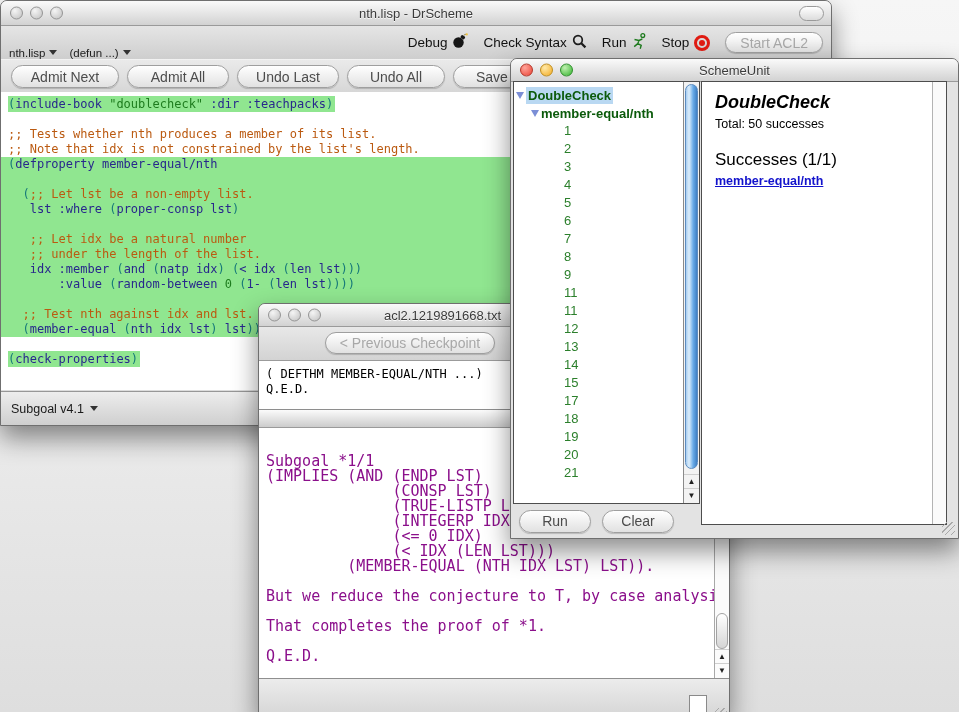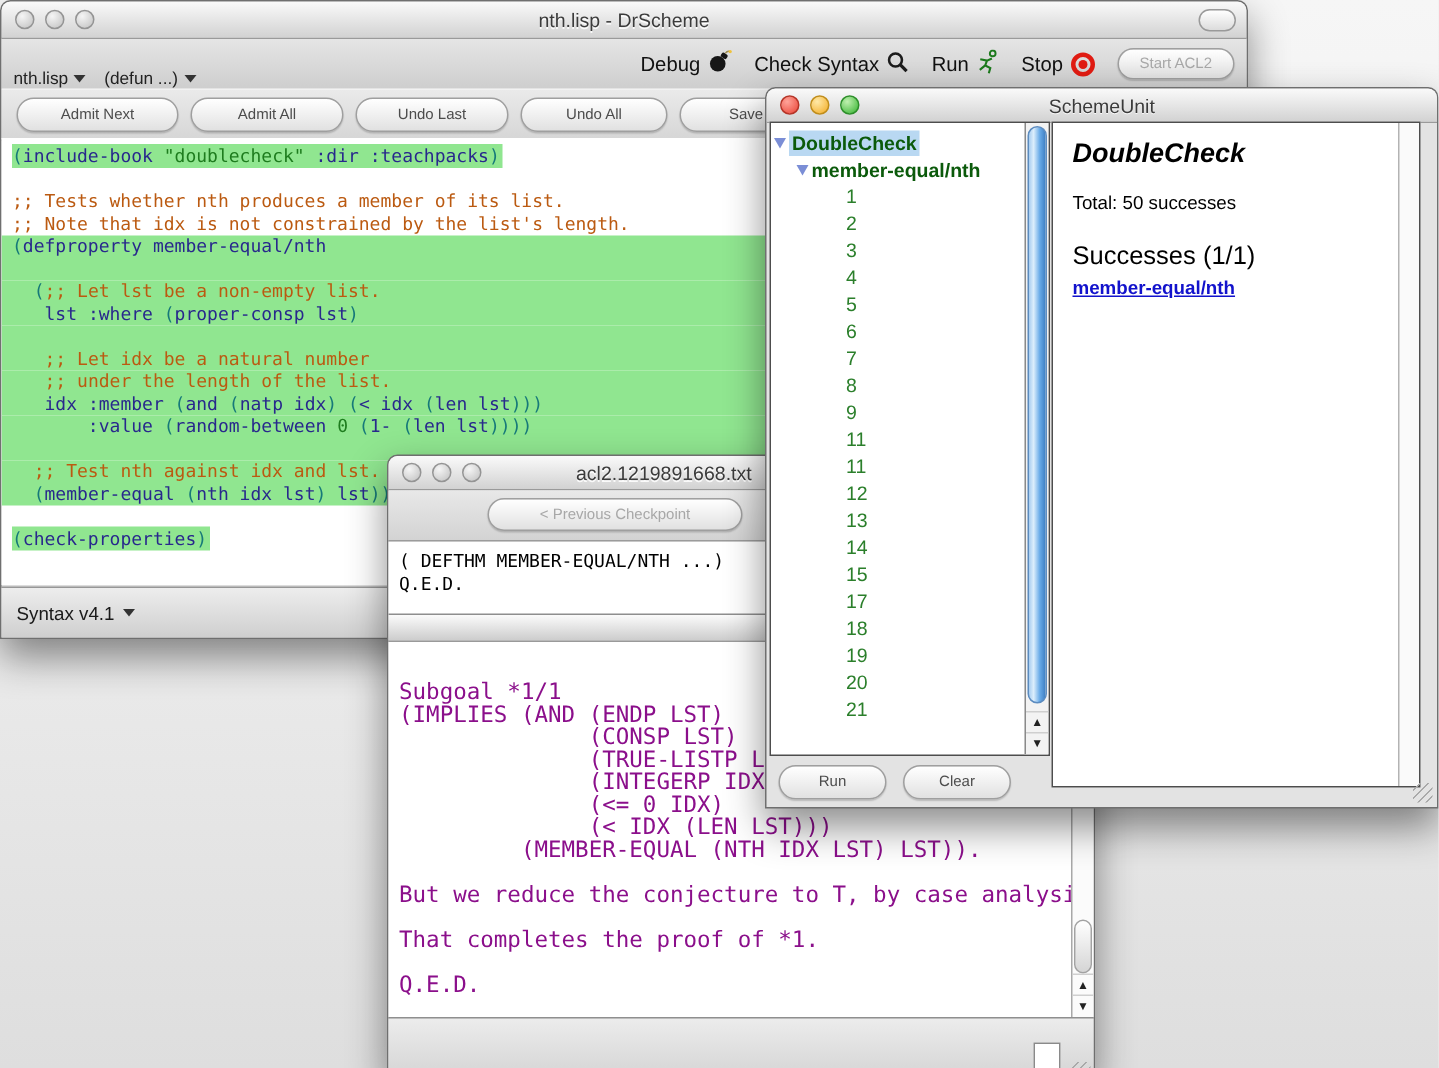--- a/index.html
+++ b/index.html
@@ -14,21 +14,21 @@
   .lights{position:absolute;left:9px;top:50%;transform:translateY(-50%);display:flex;gap:7px;}
   .light{width:13px;height:13px;border-radius:50%;box-sizing:border-box;}
   .light.inactive{background:radial-gradient(circle at 35% 30%,#f5f5f5,#c0c0c0);border:1px solid #949494;}
   .light.red{background:radial-gradient(circle at 35% 30%,#ffa49a,#ea4335);border:1px solid #b53427;}
   .light.yellow{background:radial-gradient(circle at 35% 30%,#ffe9a8,#f3ab22);border:1px solid #c08d1b;}
   .light.green{background:radial-gradient(circle at 35% 30%,#c0f0b0,#35b32f);border:1px solid #2d8f2a;}
   .titletext{position:absolute;left:0;right:0;top:0;bottom:0;display:flex;align-items:center;
              justify-content:center;font-size:13px;color:#3b3b3b;text-shadow:0 1px 0 rgba(255,255,255,.85);}
   .pill{display:flex;align-items:center;justify-content:center;box-sizing:border-box;
         border:1px solid #9f9f9f;border-radius:12px;background:linear-gradient(#ffffff,#e1e1e1);
-        color:#4c4c4c;font-size:10px;font-family:"Liberation Sans",sans-serif;
+        color:#4c4c4c;font-size:14px;font-family:"Liberation Sans",sans-serif;
         box-shadow:0 1px 1px rgba(0,0,0,.18);}
   .pill.disabled{color:#a8a8a8;}
   .grip{position:absolute;width:13px;height:13px;
         background:repeating-linear-gradient(135deg,transparent 0 3px,#a9a9a9 3px 4px);}
 
   
   #win-main{left:0;top:0;width:830px;height:424px;z-index:1;background:#dcdcdc;}
   #menurow{position:relative;height:33px;background:linear-gradient(#e5e5e5,#cecece);}
   .menuitem{display:flex;align-items:center;gap:4px;font-size:11.5px;color:#222;margin-top:20px;}
   .caret{width:0;height:0;border-left:4px solid transparent;border-right:4px solid transparent;
@@ -97,21 +97,21 @@
   #su-thumb{position:absolute;left:1px;right:1px;top:2px;height:385px;border-radius:8px;
             border:1px solid #5c8cc0;box-sizing:border-box;
             background:linear-gradient(90deg,#a8cdf0 0%,#dceefc 28%,#69abe8 65%,#3e7fc4 100%);}
   #su-buttons{position:absolute;left:0;top:445px;width:190px;height:34px;display:flex;
               align-items:center;gap:11px;padding-left:8px;box-sizing:border-box;}
   .su-btn{width:72px;height:23px;}
   #su-detail{position:absolute;left:190px;top:22px;width:246px;height:444px;background:#fff;
              border:1px solid #4d4d4d;box-sizing:border-box;overflow:hidden;}
   #su-detail-content{padding:10px 16px 0 13px;}
   #dc-heading{font-size:18px;font-weight:bold;font-style:italic;color:#000;}
-  #dc-total{margin-top:15px;font-size:12.5px;color:#000;}
+  #dc-total{margin-top:4px;font-size:12.5px;color:#000;}
   #dc-successes{margin-top:19px;font-size:17px;color:#000;}
   #dc-link{display:inline-block;margin-top:4px;font-size:12.5px;font-weight:bold;
            color:var(--link_blue);text-decoration:underline;}
   #su-detail-scroll{position:absolute;top:0;right:0;bottom:0;width:14px;box-sizing:border-box;
                     border-left:1px solid #b3b3b3;background:#fafafa;}
   #su-grip{right:3px;bottom:3px;}
 
   
   .stop-icon{width:16px;height:16px;border:3px solid var(--stop_red);border-radius:50%;
              box-sizing:border-box;position:relative;}
@@ -200,21 +200,21 @@
       <div class="cl hlb"><span><span class="ct">   </span><span class="ci">idx :member </span><span class="cp">(</span><span class="ci">and </span><span class="cp">(</span><span class="ci">natp idx</span><span class="cp">) (</span><span class="ci">&lt; idx </span><span class="cp">(</span><span class="ci">len lst</span><span class="cp">)))</span></span></div>
       <div class="cl hlb"><span><span class="ct">       </span><span class="ci">:value </span><span class="cp">(</span><span class="ci">random-between </span><span class="cl1">0</span><span class="ct"> </span><span class="cp">(</span><span class="ci">1- </span><span class="cp">(</span><span class="ci">len lst</span><span class="cp">))))</span></span></div>
       <div class="cl hlb"><span></span></div>
       <div class="cl hlb"><span><span class="ct">  </span><span class="cc">;; Test nth against idx and lst.</span></span></div>
       <div class="cl hlb"><span><span class="ct">  </span><span class="cp">(</span><span class="ci">member-equal </span><span class="cp">(</span><span class="ci">nth idx lst</span><span class="cp">) </span><span class="ci">lst</span><span class="cp">))</span></span></div>
       <div class="cl"><span></span></div>
       <div class="cl"><span class="hlt"><span class="cp">(</span><span class="ci">check-properties</span><span class="cp">)</span></span></div>
     </div>
 
   <div id="statusbar">
-    <span>Syntax v4.1</span>
+    <span>Subgoal v4.1</span>
     <span class="caret"></span>
   </div>
 </div>
 
 <div class="window" id="win-acl2">
   <div class="titlebar">
     <div class="lights">
       <span class="light inactive"></span>
       <span class="light inactive"></span>
       <span class="light inactive"></span>

